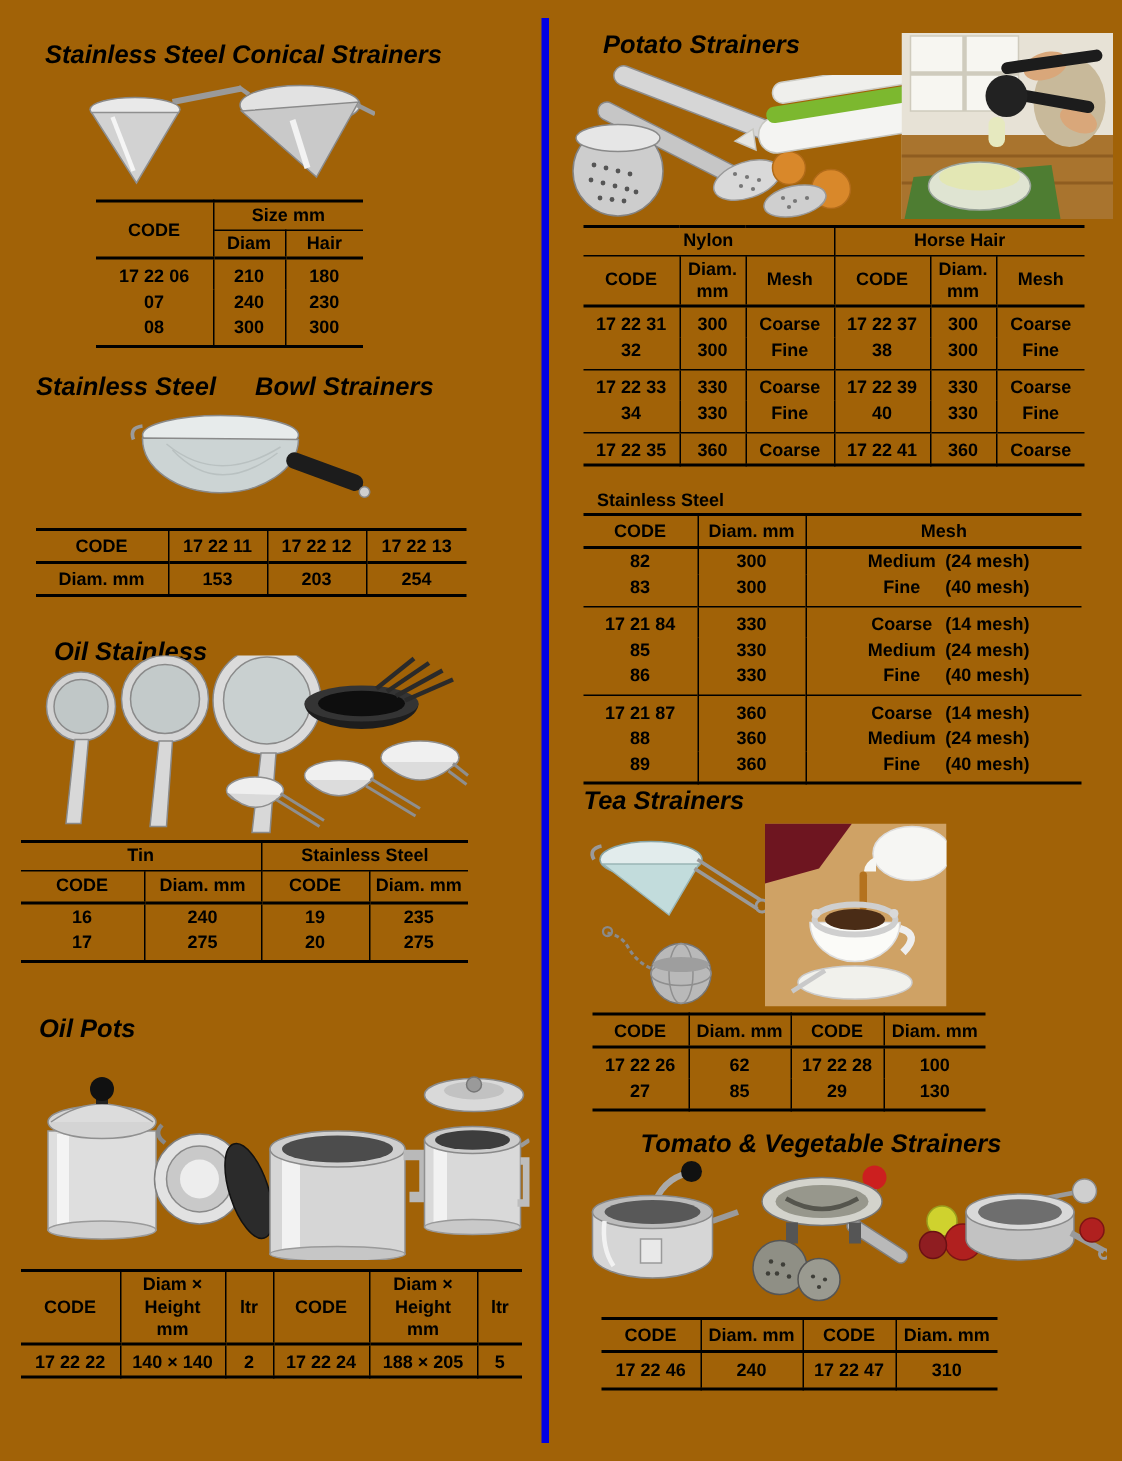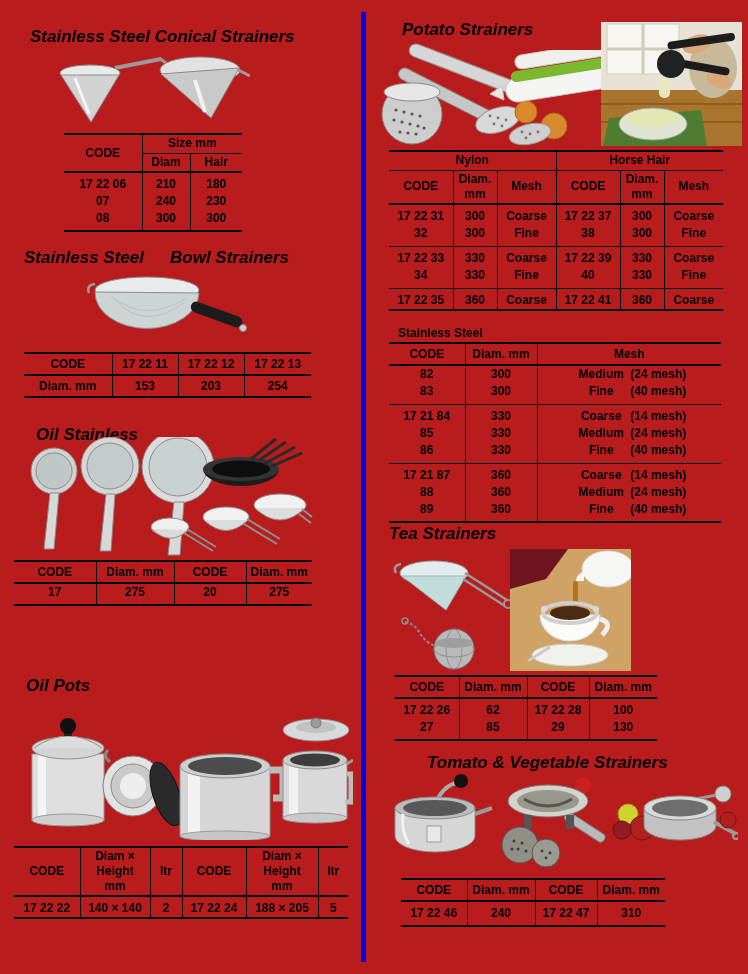--- a/index.html
+++ b/index.html
@@ -1,18 +1,18 @@
 <!DOCTYPE html>
 <html><head>
 <meta charset="utf-8">
 <style>
   *{margin:0;padding:0;box-sizing:border-box}
   html,body{background:#fff}
   body{width:748px;height:974px;position:relative;font-family:"Liberation Sans",sans-serif;overflow:hidden}
-  .page{position:absolute;inset:0;background:#b91c1c}
+  .page{position:absolute;inset:0;background:#a16207}
   .divider{position:absolute;width:5px;background:#0000e6}
   .title{position:absolute;font:italic bold 17px "Liberation Sans",sans-serif;color:#000;white-space:nowrap}
   .sublabel{position:absolute;font:bold 12px "Liberation Sans",sans-serif;color:#000;white-space:nowrap}
   .illus{position:absolute}
   .tblwrap{position:absolute}
   table.cat{border-collapse:collapse;border-top:2px solid #000;border-bottom:2px solid #000;table-layout:fixed;width:100%}
   table.cat td{font:bold 12px/15px "Liberation Sans",sans-serif;color:#000;text-align:center;vertical-align:middle;padding:1px 3px;overflow:hidden}
   td.vr{border-right:1px solid #000}
   td.hsep{border-bottom:2px solid #000}
   td.usep{border-bottom:1px solid #000}
@@ -169,25 +169,35 @@
 
   <div class="tblwrap" style="left:14px;top:560px;width:298px">
     <table class="cat">
       <colgroup>
           <col style="width:82px">
           <col style="width:78px">
           <col style="width:72px">
           <col style="width:66px">
         </colgroup>
       <tbody>
+        <tr class="grow">
+          <td colspan="2" class="vr usep">Tin</td>
+          <td colspan="2" class="usep">Stainless Steel</td>
+        </tr>
         <tr class="shrow">
           <td class="vr hsep">CODE</td>
           <td class="vr hsep">Diam. mm</td>
           <td class="vr hsep">CODE</td>
           <td class="hsep">Diam. mm</td>
+        </tr>
+        <tr>
+          <td class="vr code">16</td>
+          <td class="vr">240</td>
+          <td class="vr code">19</td>
+          <td>235</td>
         </tr>
         <tr class="lastr">
           <td class="vr code">17</td>
           <td class="vr">275</td>
           <td class="vr code">20</td>
           <td>275</td>
         </tr>
       </tbody>
     </table>
   </div>

